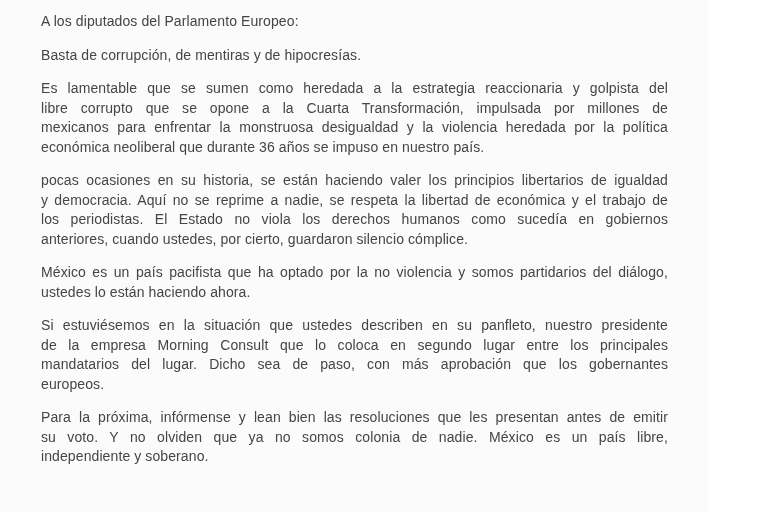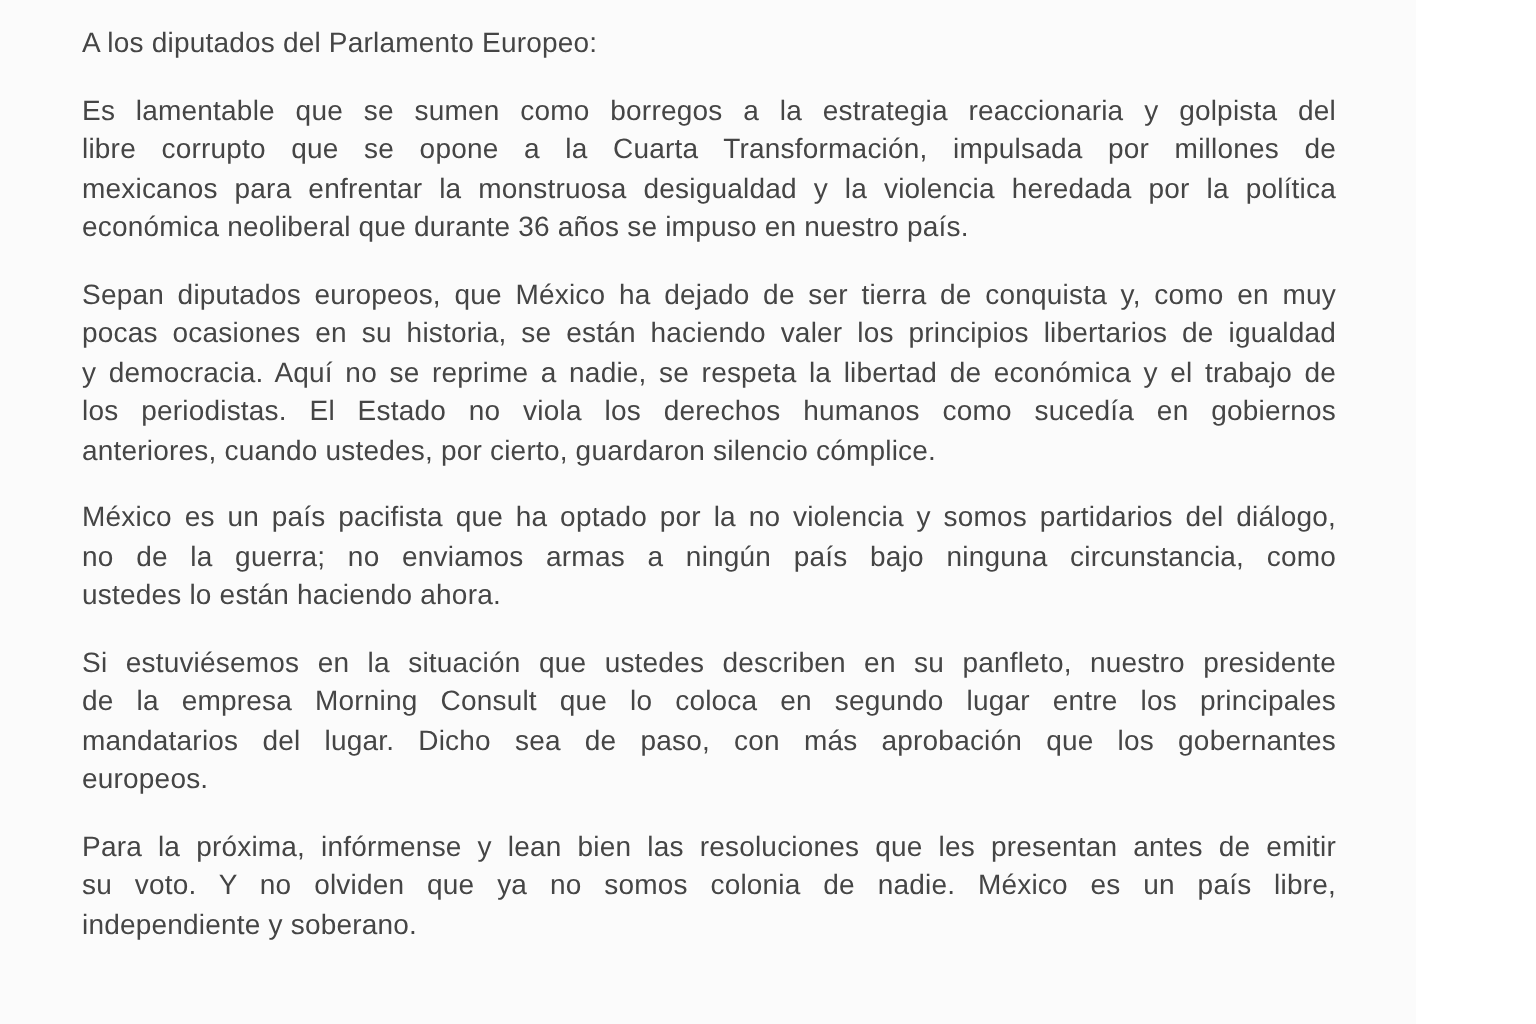--- a/index.html
+++ b/index.html
@@ -41,43 +41,42 @@
 
 <div class="page">
 
   <p class="para">
     </p>
     <div class="ln">A los diputados del Parlamento Europeo:</div>
   <p></p>
 
   <p class="para">
     </p>
+    <div class="ln">Basta de corrupción, de mentiras y de hipocresías.</div>
   <p></p>
 
   <p class="para">
     </p>
-    <div class="ln j">Es lamentable que se sumen como borregos a la estrategia reaccionaria y golpista del</div>
+    <div class="ln j">Es lamentable que se sumen como heredada a la estrategia reaccionaria y golpista del</div>
     <div class="ln j">libre corrupto que se opone a la Cuarta Transformación, impulsada por millones de</div>
     <div class="ln j">mexicanos para enfrentar la monstruosa desigualdad y la violencia heredada por la política</div>
     <div class="ln">económica neoliberal que durante 36 años se impuso en nuestro país.</div>
   <p></p>
 
   <p class="para">
     </p>
-    <div class="ln j">Sepan diputados europeos, que México ha dejado de ser tierra de conquista y, como en muy</div>
     <div class="ln j">pocas ocasiones en su historia, se están haciendo valer los principios libertarios de igualdad</div>
     <div class="ln j">y democracia. Aquí no se reprime a nadie, se respeta la libertad de económica y el trabajo de</div>
     <div class="ln j">los periodistas. El Estado no viola los derechos humanos como sucedía en gobiernos</div>
     <div class="ln">anteriores, cuando ustedes, por cierto, guardaron silencio cómplice.</div>
   <p></p>
 
   <p class="para">
     </p>
     <div class="ln j">México es un país pacifista que ha optado por la no violencia y somos partidarios del diálogo,</div>
-    <div class="ln j">no de la guerra; no enviamos armas a ningún país bajo ninguna circunstancia, como</div>
     <div class="ln">ustedes lo están haciendo ahora.</div>
   <p></p>
 
   <p class="para">
     </p>
     <div class="ln j">Si estuviésemos en la situación que ustedes describen en su panfleto, nuestro presidente</div>
     <div class="ln j">de la empresa Morning Consult que lo coloca en segundo lugar entre los principales</div>
     <div class="ln j">mandatarios del lugar. Dicho sea de paso, con más aprobación que los gobernantes</div>
     <div class="ln">europeos.</div>
   <p></p>

